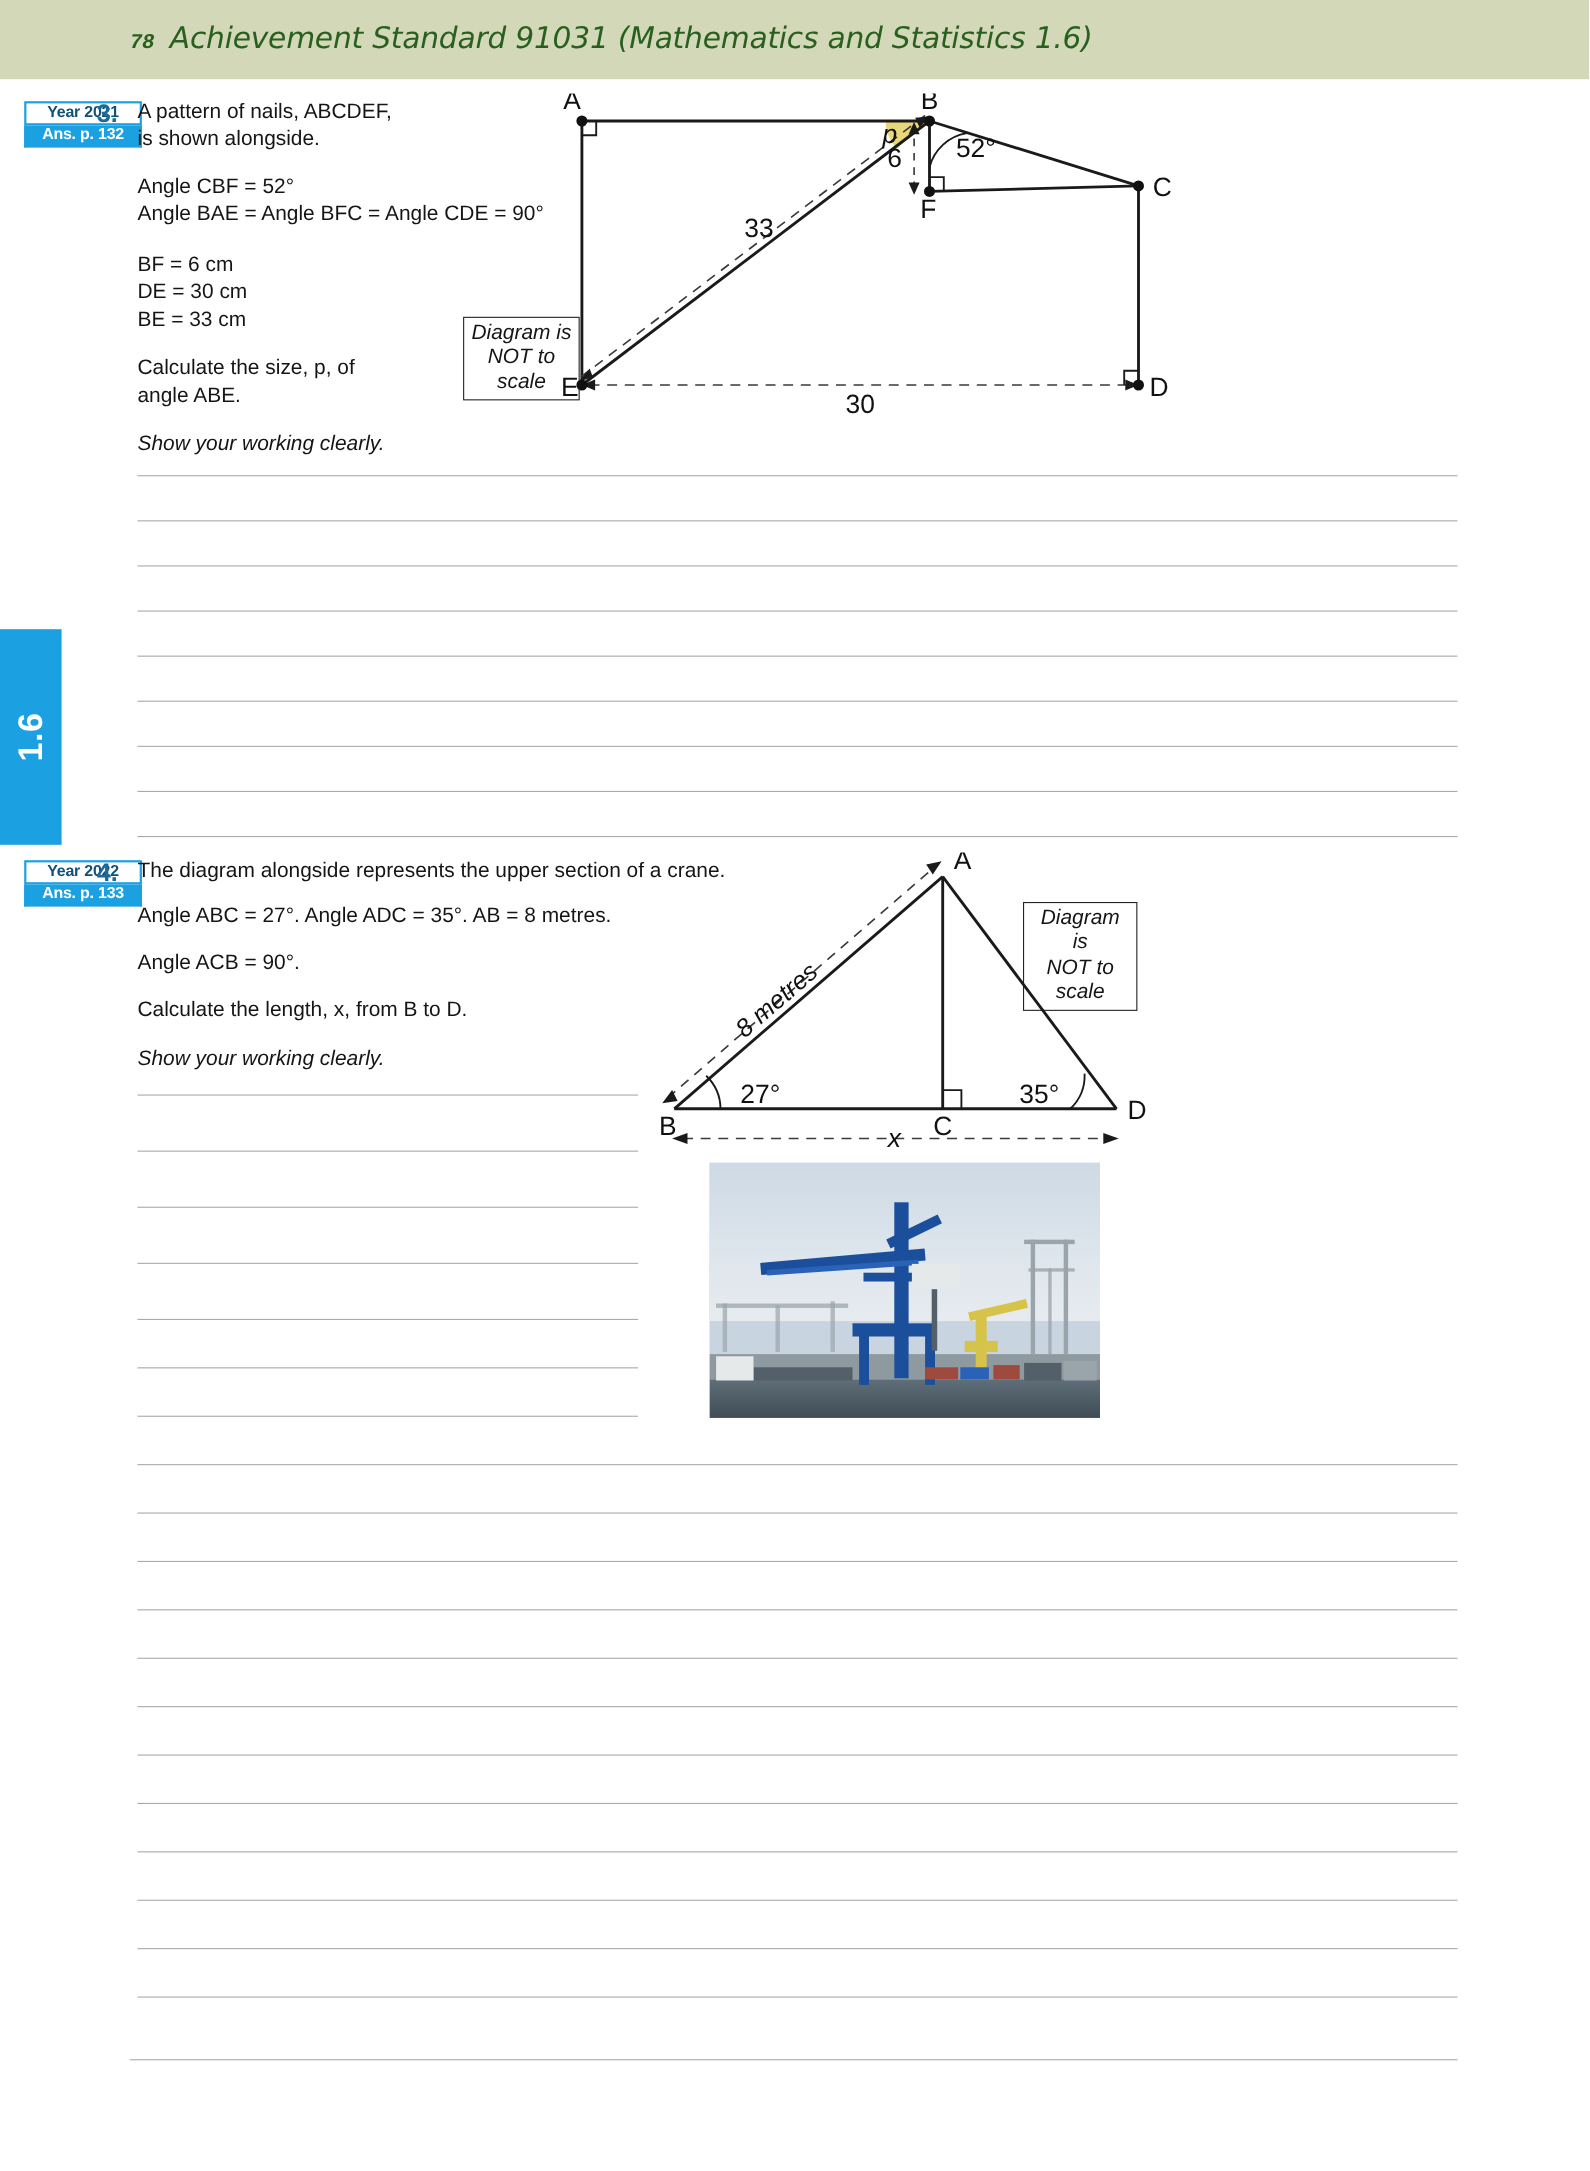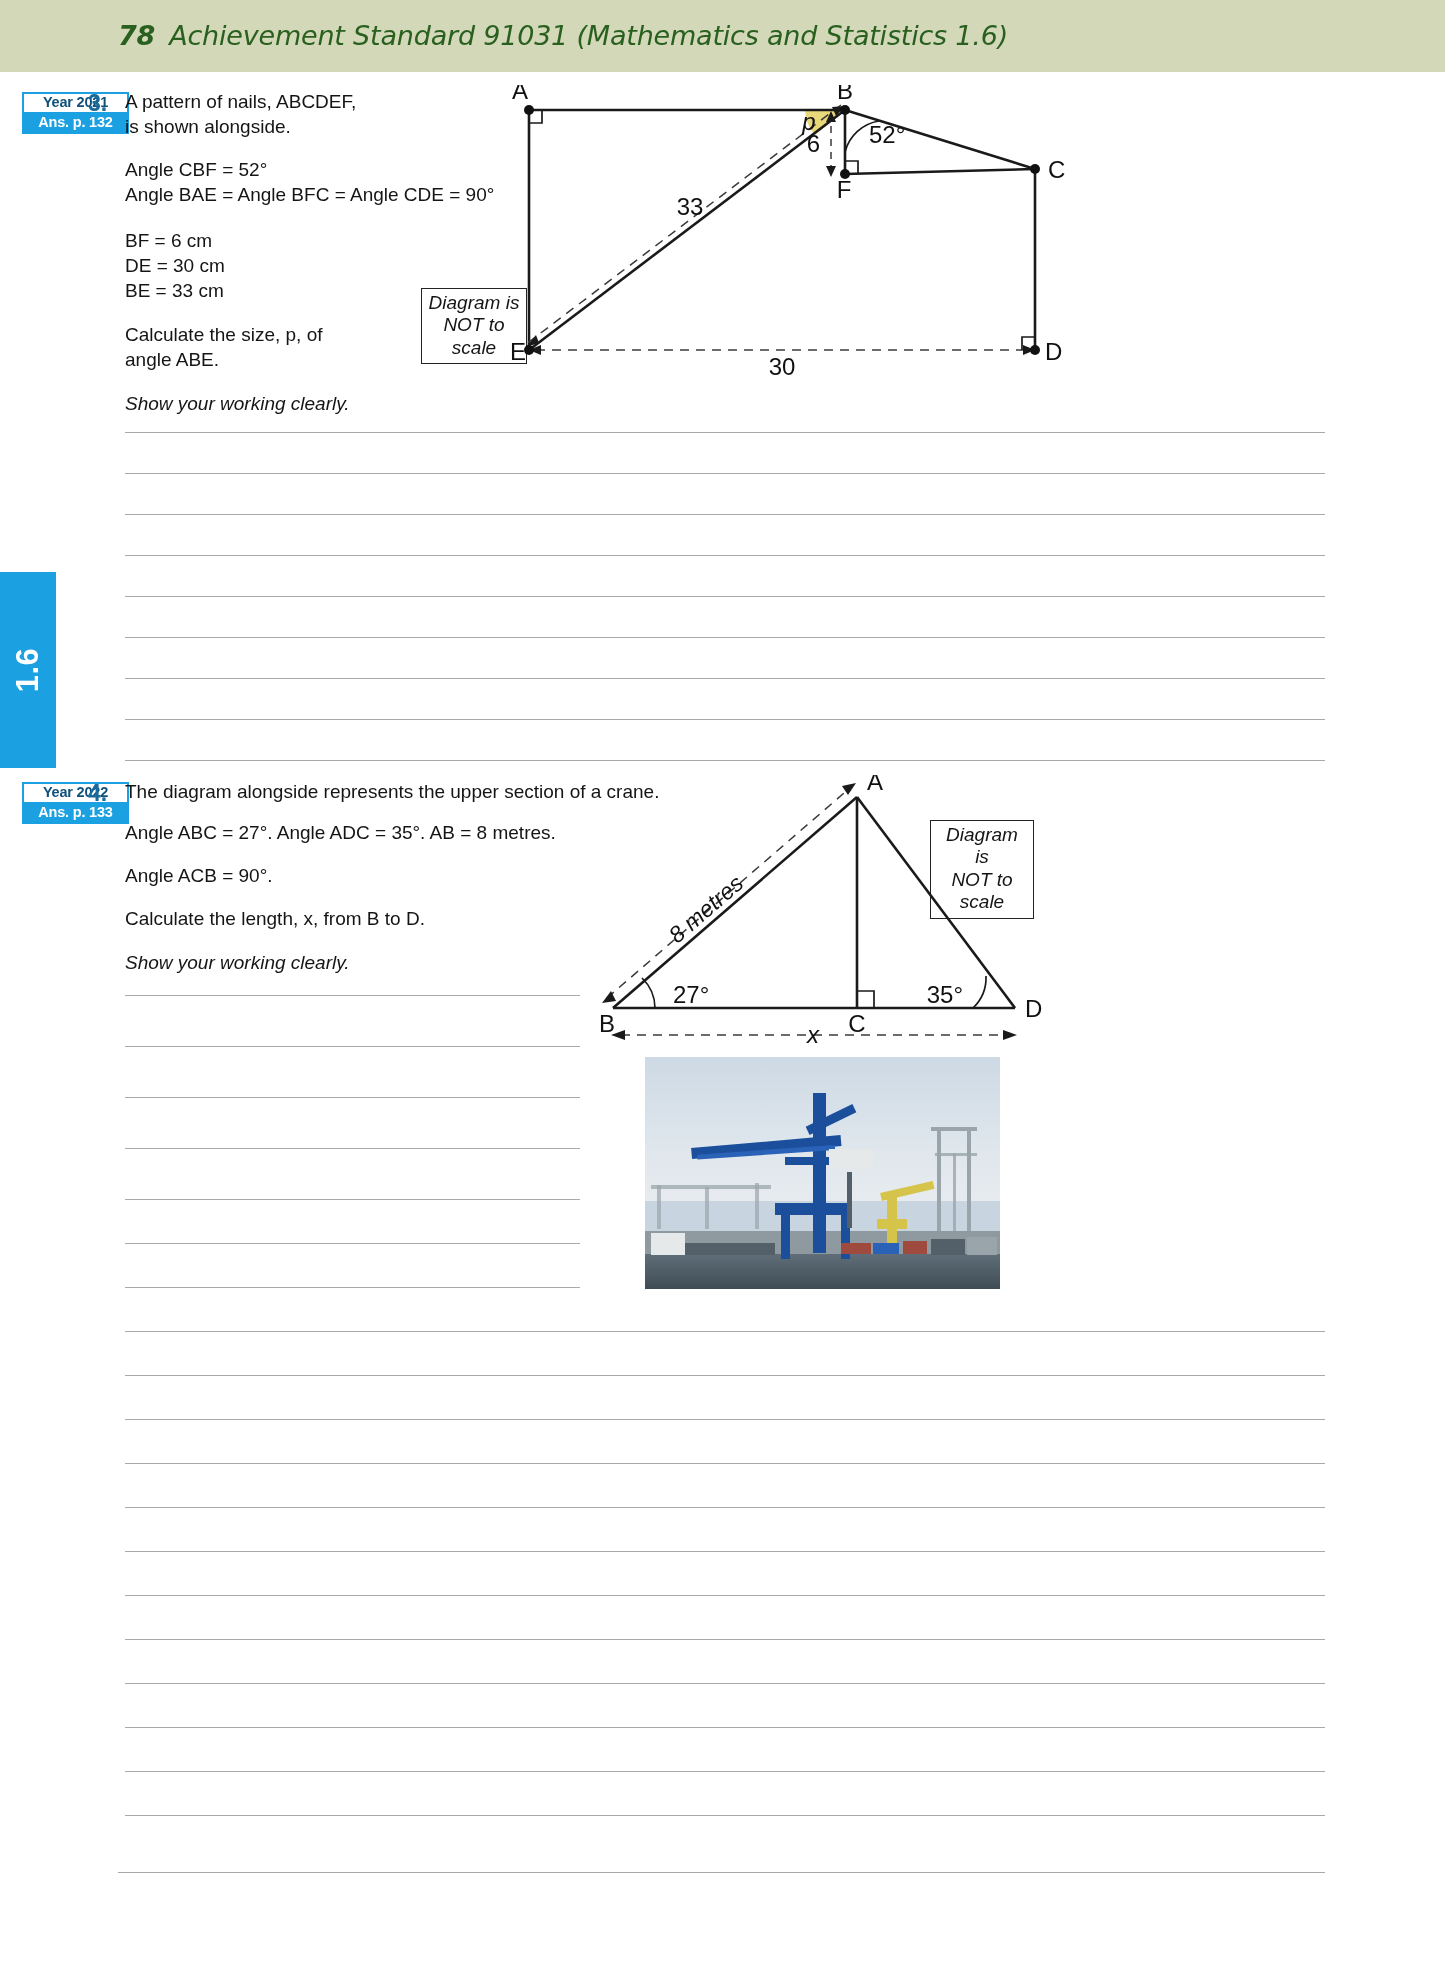--- a/index.html
+++ b/index.html
@@ -33,22 +33,23 @@
     top: 20px;
     font-family: "DejaVu Sans", sans-serif;
     font-style: italic;
     font-size: 27px;
     color: #29601f;
     white-space: nowrap;
     letter-spacing: -0.2px;
   }
   #header-page-no {
     font-weight: bold;
-    font-size: 27px;
+    font-size: 19px;
     margin-right: 14px;
+    font-family: Liberation Mono, monospace;
   }
 
   
   #side-tab {
     position: absolute;
     left: 0;
     top: 572px;
     width: 56px;
     height: 196px;
     background: #1ba1e2;

